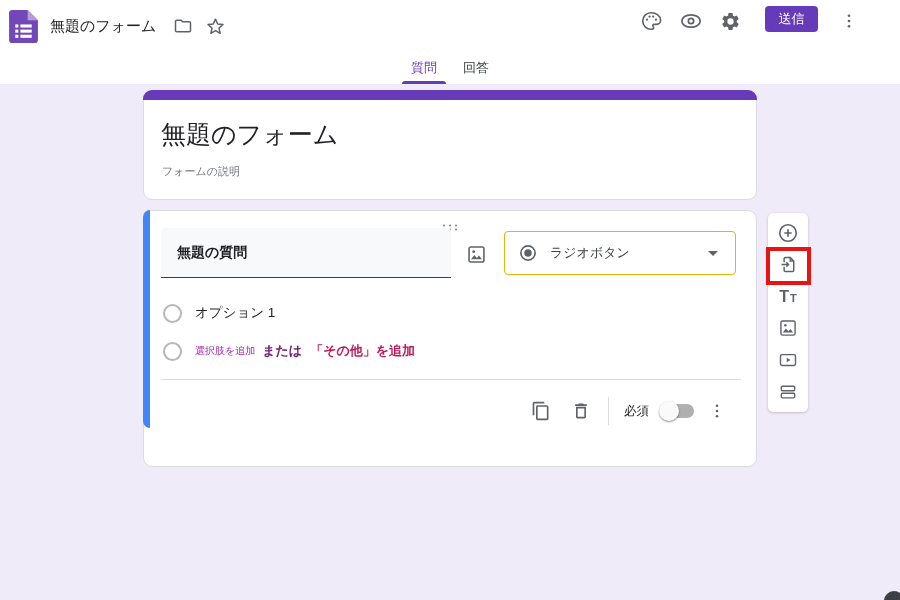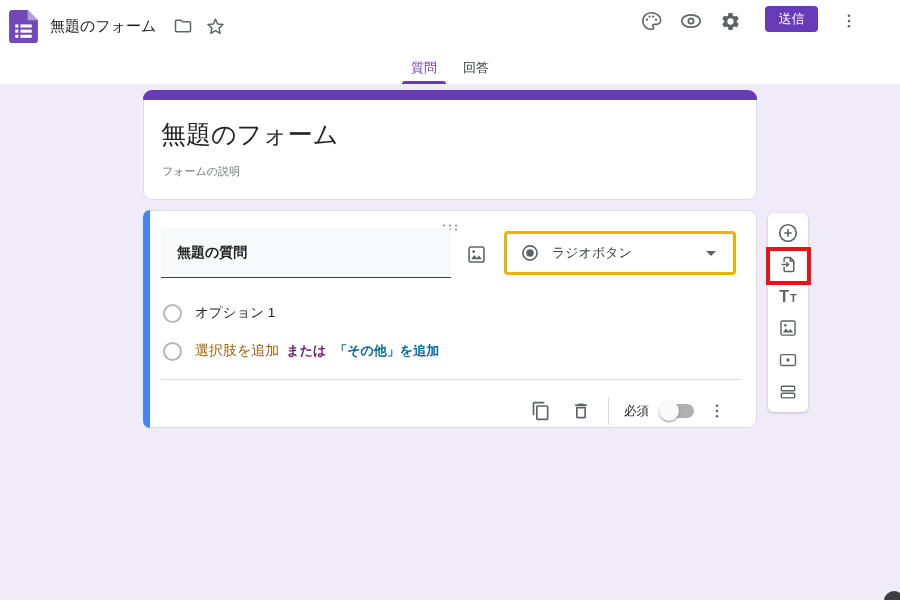--- a/index.html
+++ b/index.html
@@ -33,44 +33,44 @@
                     border-radius:3px 3px 0 0; }
 
   
   .title-card { position:absolute; left:143px; top:90px; width:614px; height:110px; background:#fff;
                 border:1px solid #dadce0; border-radius:9px; }
   .card-topbar { position:absolute; left:-1px; top:-1px; width:614px; height:10px; background:#673ab7;
                  border-radius:9px 9px 0 0; }
   .form-title { position:absolute; left:17px; top:27px; font-size:25px; color:#202124; }
   .form-desc  { position:absolute; left:18px; top:73px; font-size:11px; color:#70757a; }
 
-  .q-card { position:absolute; left:143px; top:210px; width:614px; height:218px; background:#fff;
+  .q-card { position:absolute; left:143px; top:210px; width:614px; height:257px; background:#fff;
             border:1px solid #dadce0; border-radius:9px;padding-left:8px; }
   .q-accent { position:absolute; left:-1px; top:-1px; width:7px; height:218px; background:#4285f4;
               border-radius:9px 0 0 9px; }
   .drag-handle { position:absolute; left:50%; transform:translateX(-50%); top:7px; cursor:grab; }
 
   .q-input { position:absolute; left:17px; top:17px; width:290px; height:50px; background:#f8f9fa;
              border-bottom:1px solid #3c4043; border-radius:4px 4px 0 0; font-size:14px; font-weight:600;
              color:#202124; line-height:49px; padding-left:16px; cursor:text; }
   .q-img-btn { position:absolute; left:322px; top:33px; width:21px; height:21px; cursor:pointer; }
-  .q-type { position:absolute; left:360px; top:20px; width:232px; height:44px; border:3px solid #eab308;
+  .q-type { position:absolute; left:360px; top:20px; width:232px; height:44px; border:1px solid #eab308;
             border-radius:4px; display:flex; align-items:center; cursor:pointer; background:#fff; }
   .q-type .type-radio { margin-left:13px; width:20px; height:20px; }
   .q-type .type-label { margin-left:12px; font-size:13px; color:#3c4043; }
   .q-type .caret { position:absolute; right:10px; width:24px; height:24px; }
 
   .opt-row { position:absolute; left:19px; height:20px; display:flex; align-items:center;margin-top:10px; }
   .opt-row.row1 { top:82px; }
   .opt-row.row2 { top:120px; }
   .radio-empty { width:19px; height:19px; border:2px solid #b7b7b7; border-radius:50%; flex:0 0 auto; }
   .opt-label { margin-left:13px; font-size:13.5px; color:#202124; }
-  .add-opt { margin-left:13px; font-size:14px; color:#a16207; cursor:text; }
+  .add-opt { margin-left:13px; font-size:10px; color:#a21caf; cursor:text; }
   .or-text { margin-left:7px; font-size:13px; font-weight:700; color:#701a75; }
-  .add-other { margin-left:8px; font-size:13px; font-weight:700; color:#0369a1; cursor:pointer; }
+  .add-other { margin-left:8px; font-size:13px; font-weight:700; color:#be185d; cursor:pointer; }
 
   .q-divider { position:absolute; left:17px; top:168px; width:580px; height:1px; background:#dadce0; }
   .q-footer { position:absolute; right:30px; top:182px; height:36px; display:flex; align-items:center; }
   .foot-btn { width:24px; height:24px; display:flex; align-items:center; justify-content:center; cursor:pointer; }
   .trash-btn { margin-left:16px; }
   .v-div { width:1px; height:28px; background:#dadce0; margin:0 15px; }
   .req-label { font-size:12.5px; color:#202124; }
   .toggle { position:relative; margin-left:12px; width:33px; height:14px; background:#b0b0b0; border-radius:7px; cursor:pointer; }
   .toggle .knob { position:absolute; left:-2px; top:-3px; width:20px; height:20px; border-radius:50%;
                   background:#fafafa; box-shadow:0 1px 2px rgba(0,0,0,.45); }

